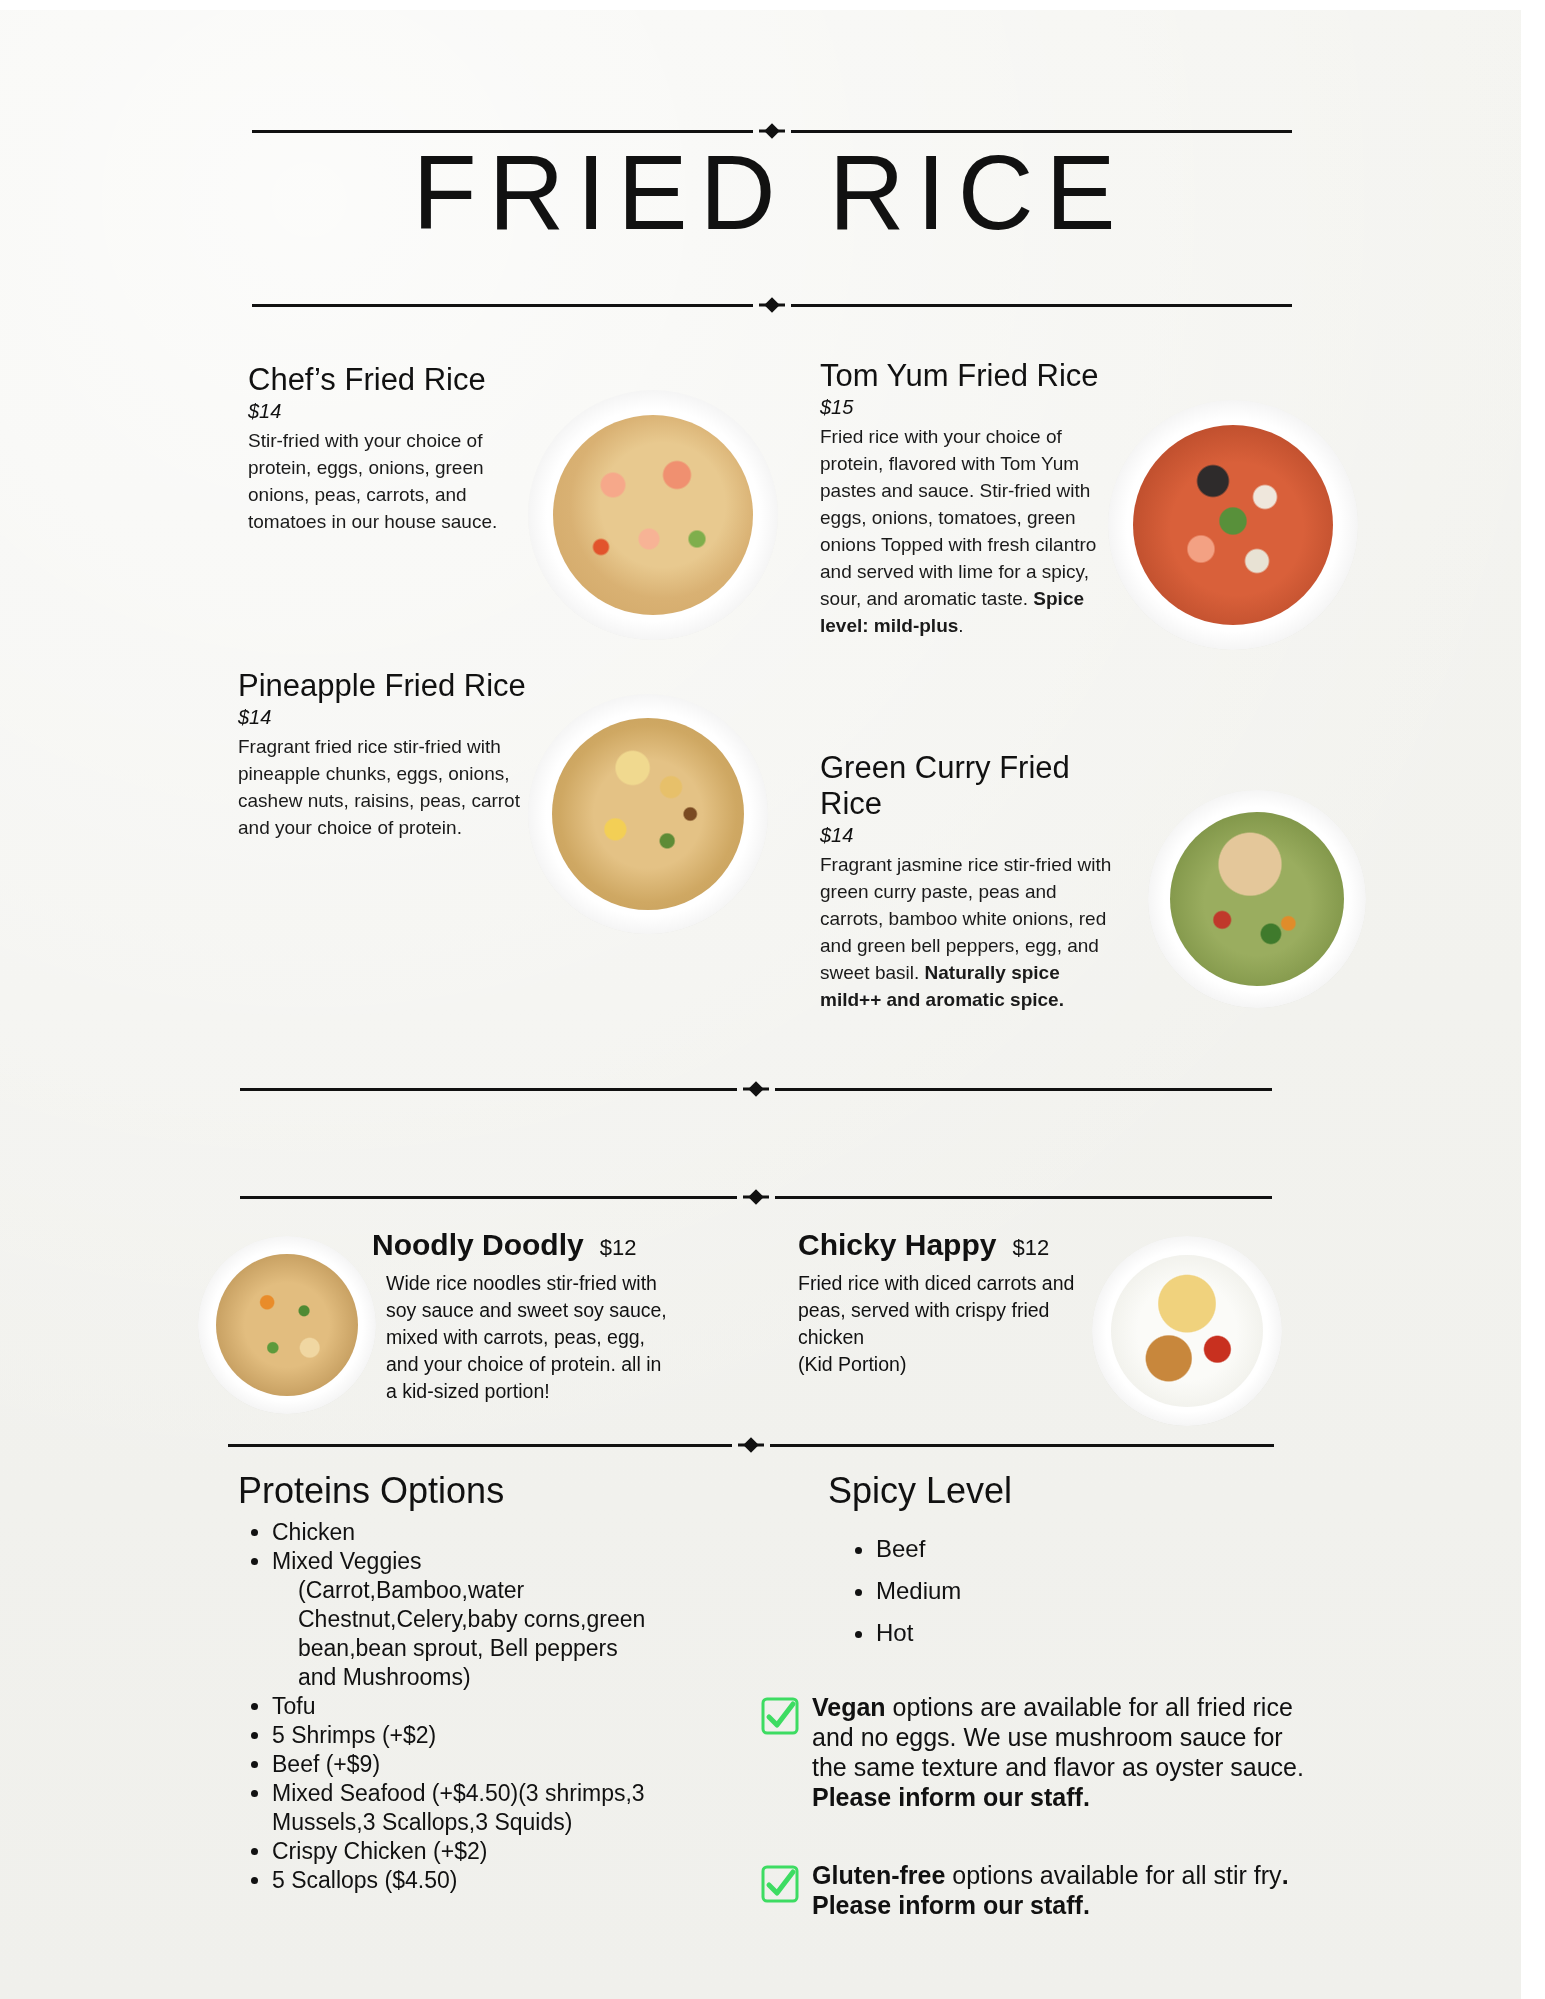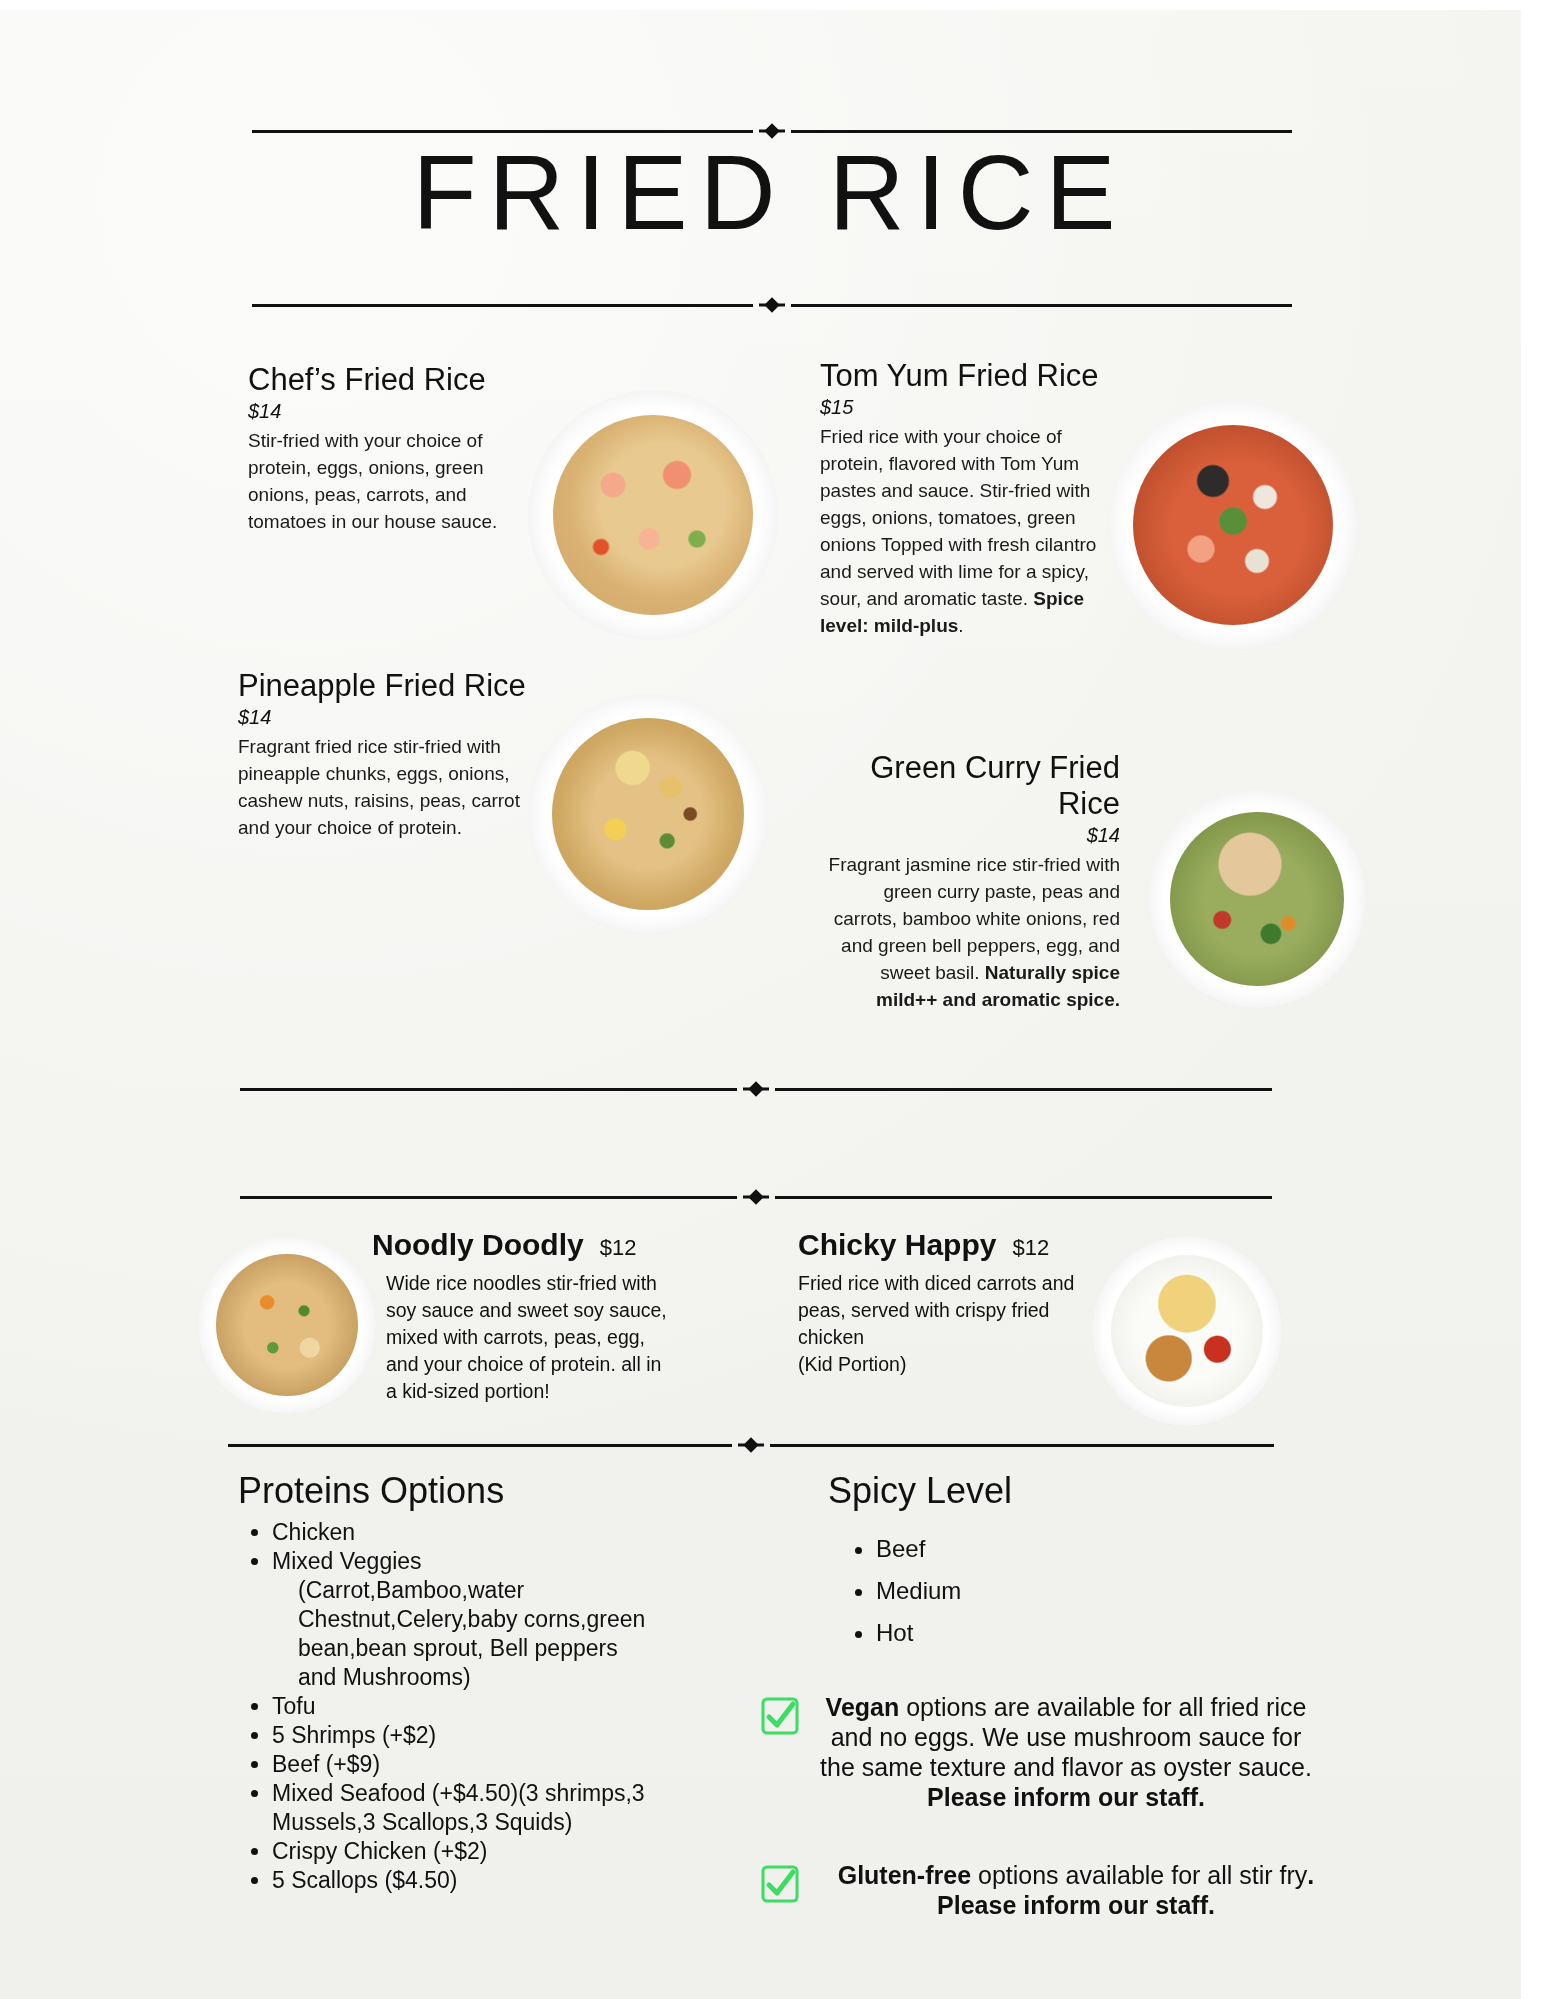--- a/index.html
+++ b/index.html
@@ -196,21 +196,20 @@
   }
   ul.bullets.spaced { line-height: 42px; font-size: 24px; }
   ul.bullets li { margin: 0; }
   .sub-line { display: block; padding-left: 26px; }
 
   .note {
     position: absolute;
     display: flex;
     gap: 14px;
     align-items: flex-start;
-    text-align: center;
   }
   .note-text {
     font-size: 25px;
     line-height: 30px;
     color: #111;
   }
   .note-text b { font-weight: 700; }
   .check {
     flex: 0 0 auto;
     width: 38px; height: 38px;
@@ -263,21 +262,21 @@
   <div class="dish" style="left:238px; top:668px; width:300px;">
     <div class="dish-name">Pineapple Fried Rice</div>
     <div class="dish-price">$14</div>
     <div class="dish-desc">Fragrant fried rice stir-fried with pineapple chunks, eggs, onions, cashew nuts, raisins, peas, carrot and your choice of protein.</div>
   </div>
   <div class="photo" style="left:528px; top:694px; width:240px; height:240px;">
     <div class="plate"></div>
     <div class="food f-pineapple"></div>
   </div>
 
-  <div class="dish" style="left:820px; top:750px; width:300px;text-align:right;">
+  <div class="dish" style="left:820px; top:750px; width:300px;">
     <div class="dish-name">Green Curry Fried Rice</div>
     <div class="dish-price">$14</div>
     <div class="dish-desc">
       <span>Fragrant jasmine rice stir-fried with green curry paste, peas and carrots, bamboo white onions, red and green bell peppers, egg, and sweet basil. </span><b>Naturally spice mild++ and aromatic spice.</b><span></span>
     </div>
   </div>
   <div class="photo" style="left:1148px; top:790px; width:218px; height:218px;">
     <div class="plate"></div>
     <div class="food f-greencurry"></div>
   </div>

